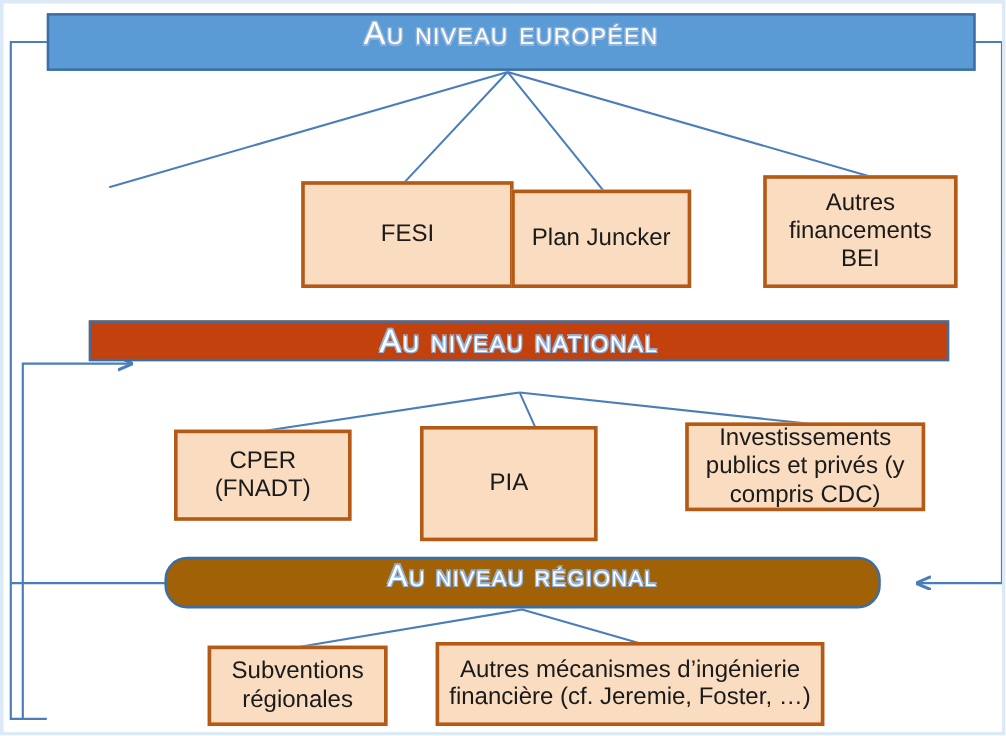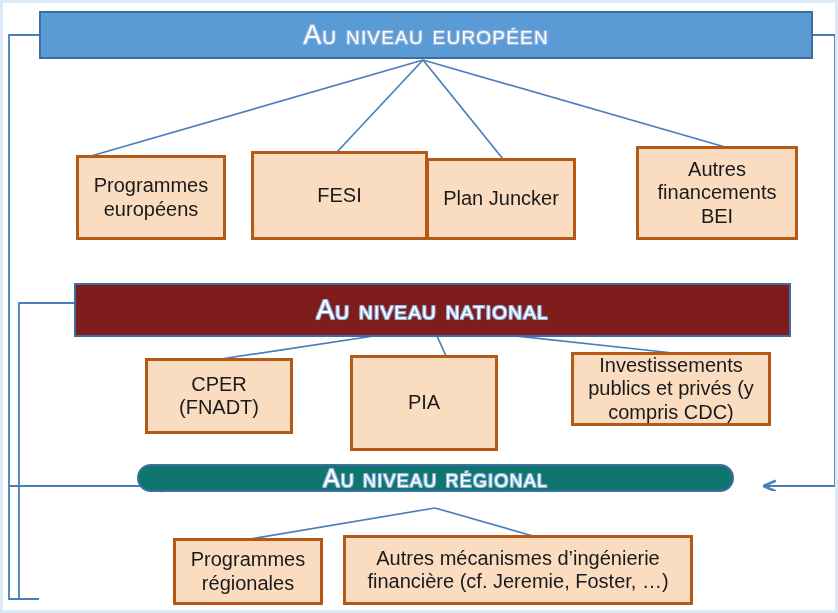--- a/index.html
+++ b/index.html
@@ -28,21 +28,21 @@
     z-index: 1;
   }
 
   
   .level-bar {
     position: absolute;
     z-index: 2;
     box-sizing: border-box;
     border: 2px solid #3E6DA3;
     display: flex;
-    align-items: center;
+    align-items: flex-start;
     justify-content: center;
   }
   .level-bar .bar-label {
     font-variant: small-caps;
     font-weight: normal;
     font-size: 27px;
     letter-spacing: 1.2px;
     color: #ffffff;
     text-shadow:
       -1px -1px 0 #8FB3DD,
@@ -50,26 +50,26 @@
       -1px  1px 0 #8FB3DD,
        1px  1px 0 #8FB3DD,
        0    0   2px #7FA8D8;
     white-space: nowrap;
   }
   #bar-european {
     left: 36px;  top: 8px;   width: 774px; height: 48px;
     background: #5B9BD5;
   }
   #bar-national {
-    left: 71px;  top: 280px; width: 717px; height: 54px;
-    background: #7f1d1d;
+    left: 71px;  top: 264px; width: 717px; height: 34px;
+    background: #c2410c;
   }
   #bar-regional {
-    left: 134px; top: 461px; width: 597px; height: 28px;
-    background: #0f766e;
+    left: 134px; top: 461px; width: 597px; height: 43px;
+    background: #a16207;
     border-radius: 19px;
   }
   #bar-regional .bar-label { font-size: 25px; }
 
   
   .entity-box {
     position: absolute;
     z-index: 2;
     box-sizing: border-box;
     background: #FADCC0;
@@ -98,21 +98,21 @@
   #box-juncker      { left: 423px; top: 155px; width: 150px; height: 82px; }
   #box-bei          { left: 633px; top: 143px; width: 162px; height: 94px; }
 
   
   #box-cper         { left: 142px; top: 355px; width: 148px; height: 76px; }
   #box-pia          { left: 347px; top: 352px; width: 148px; height: 96px; }
   #box-investissem  { left: 568px; top: 349px; width: 200px; height: 74px; }
 
   
   #box-subventions  { left: 170px; top: 535px; width: 150px; height: 67px; }
-  #box-mecanismes   { left: 340px; top: 532px; width: 350px; height: 70px; }
+  #box-mecanismes   { left: 360px; top: 532px; width: 324px; height: 70px; }
 </style>
 </head>
 <body>
 
 <div id="page">
 
   <svg id="connectors" viewBox="0 0 838 613" width="838" height="613">
     <defs>
       <marker id="arrowhead" markerWidth="7" markerHeight="7" refX="6" refY="3" orient="auto" markerUnits="strokeWidth">
         <path d="M0,0 L7,3 L0,6" fill="none" stroke="#4A7EBB" stroke-width="1.4"></path>
@@ -153,23 +153,20 @@
   </div>
 
   <div id="bar-national" class="level-bar">
     <span class="bar-label">Au niveau national</span>
   </div>
 
   <div id="bar-regional" class="level-bar">
     <span class="bar-label">Au niveau régional</span>
   </div>
 
-  <div id="box-programmes" class="entity-box">
-    <span class="title">Programmes européens</span>
-  </div>
 
   <div id="box-fesi" class="entity-box">
     <span class="title">FESI</span>
   </div>
 
   <div id="box-juncker" class="entity-box">
     <span class="title">Plan Juncker</span>
   </div>
 
   <div id="box-bei" class="entity-box">
@@ -182,20 +179,20 @@
 
   <div id="box-pia" class="entity-box">
     <span class="title">PIA</span>
   </div>
 
   <div id="box-investissem" class="entity-box">
     <span class="title">Investissements publics et privés (y compris CDC)</span>
   </div>
 
   <div id="box-subventions" class="entity-box">
-    <span class="title">Programmes régionales</span>
+    <span class="title">Subventions régionales</span>
   </div>
 
   <div id="box-mecanismes" class="entity-box">
     <span class="title">Autres mécanismes d’ingénierie financière (cf. Jeremie, Foster, …)</span>
   </div>
 
 </div>
 
 </body></html>

